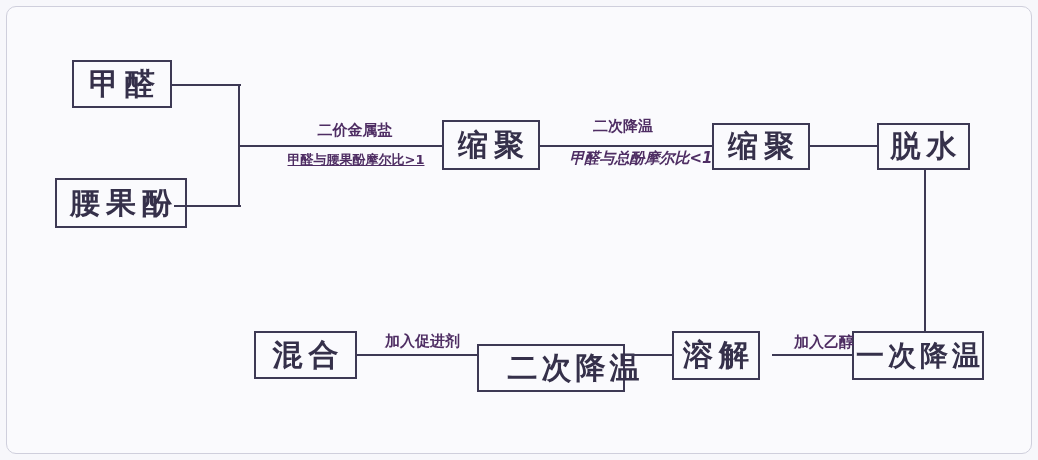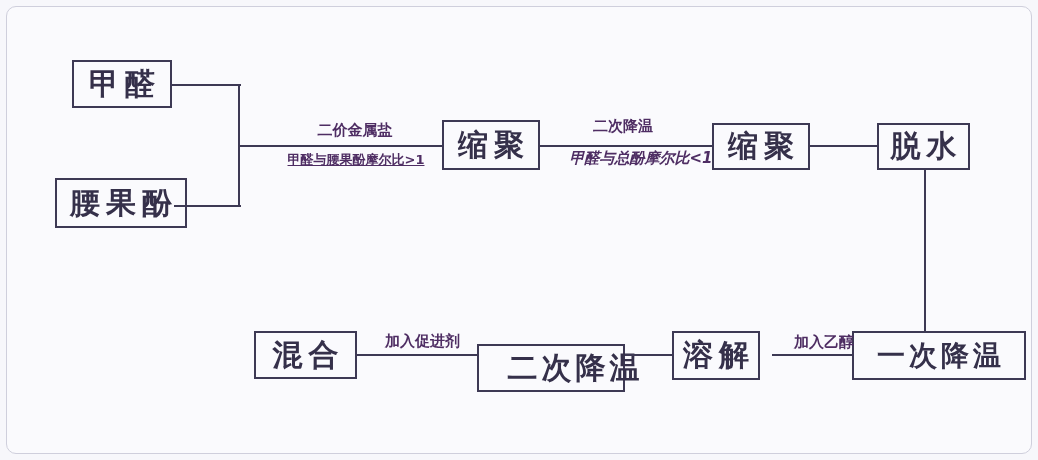--- a/index.html
+++ b/index.html
@@ -45,21 +45,21 @@
     text-align:center;
     margin-left:13px;
   }
 
   
   .n-formaldehyde {left:72px;  top:60px;  width:100px; height:48px;}
   .n-cardanol     {left:42px;  top:178px; width:132px; height:50px;margin-left:13px;}
   .n-polycond1    {left:442px; top:120px; width:98px;  height:50px;}
   .n-polycond2    {left:712px; top:123px; width:98px;  height:47px;}
   .n-dehydration  {left:877px; top:123px; width:93px;  height:47px;}
-  .n-firstcool    {left:852px; top:331px; width:174px; height:49px; font-size:28px; letter-spacing:4px; text-indent:4px;}
+  .n-firstcool    {left:852px; top:331px; width:132px; height:49px; font-size:28px; letter-spacing:4px; text-indent:4px;}
   .n-dissolve     {left:672px; top:331px; width:88px; height:49px;}
   .n-secondcool   {left:477px; top:344px; width:148px; height:48px; font-size:30px; letter-spacing:4px; text-indent:4px;padding-left:45px;}
   .n-mixing       {left:254px; top:331px; width:103px; height:48px;}
 
   
   .e-formaldehyde-out {left:172px; top:84px;  width:69px;  height:2px;}
   .e-cardanol-out     {left:174px; top:205px; width:67px;  height:2px;}
   .e-merge-vertical   {left:238px; top:84px;  width:2px;   height:123px;}
   .e-merge-polycond1  {left:240px; top:145px; width:202px; height:2px;}
   .e-polycond1-2      {left:540px; top:145px; width:172px; height:2px;}

